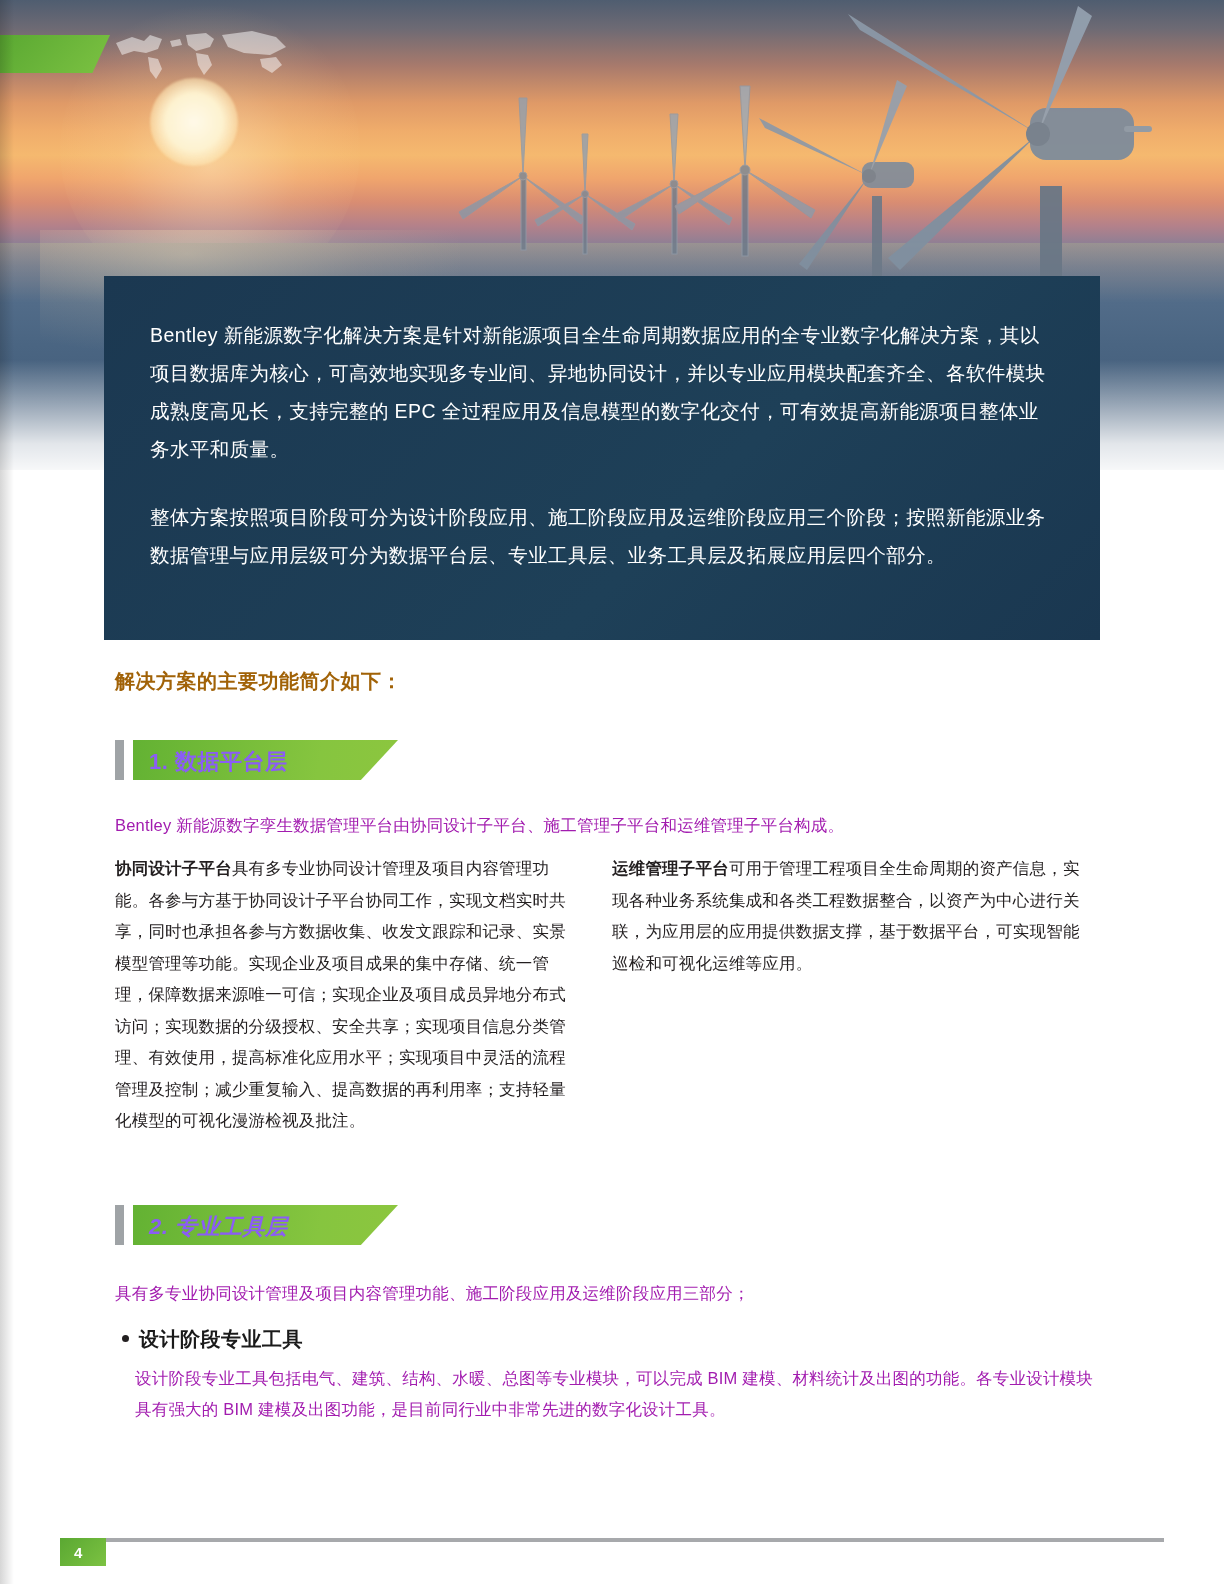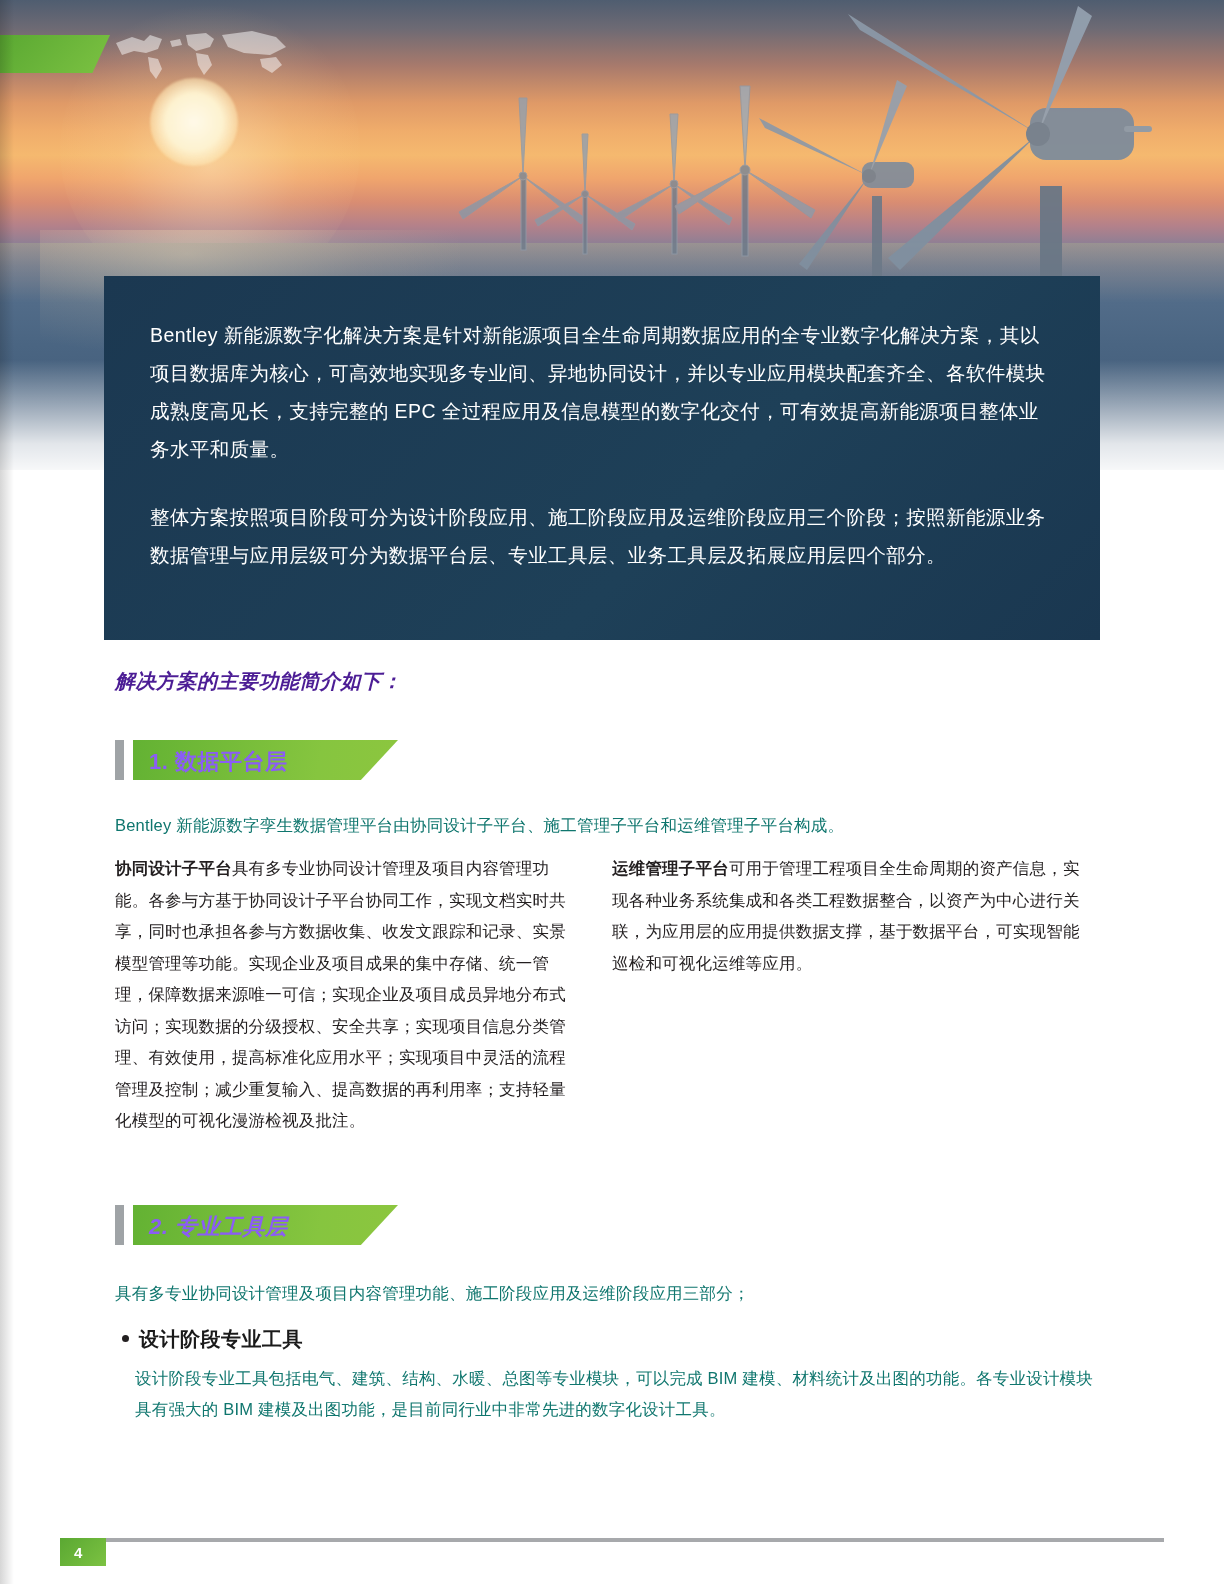--- a/index.html
+++ b/index.html
@@ -154,23 +154,22 @@
     left: 0;
     top: 640px;
     width: 1224px;
   }
   .lead {
     position: absolute;
     left: 115px;
     top: 28px;
     font-size: 20px;
     font-weight: bold;
-    color: #4c1d95;
+    color: #a16207;
     letter-spacing: 0.5px;
-    font-style: italic;
   }
 
   
   .sec-head {
     position: absolute;
     height: 40px;
   }
   .sec-head .tick {
     position: absolute;
     left: 0;
@@ -195,21 +194,21 @@
     font-weight: bold;
     color: #8b5cf6;
     letter-spacing: 0.5px;
     white-space: nowrap;
   }
 
   .para {
     position: absolute;
     font-size: 16.5px;
     line-height: 31px;
-    color: #0f766e;
+    color: #a21caf;
     letter-spacing: 0.2px;
   }
 
   .col {
     position: absolute;
     font-size: 16.5px;
     line-height: 31.5px;
     color: #231f20;
     letter-spacing: 0.2px;
   }

